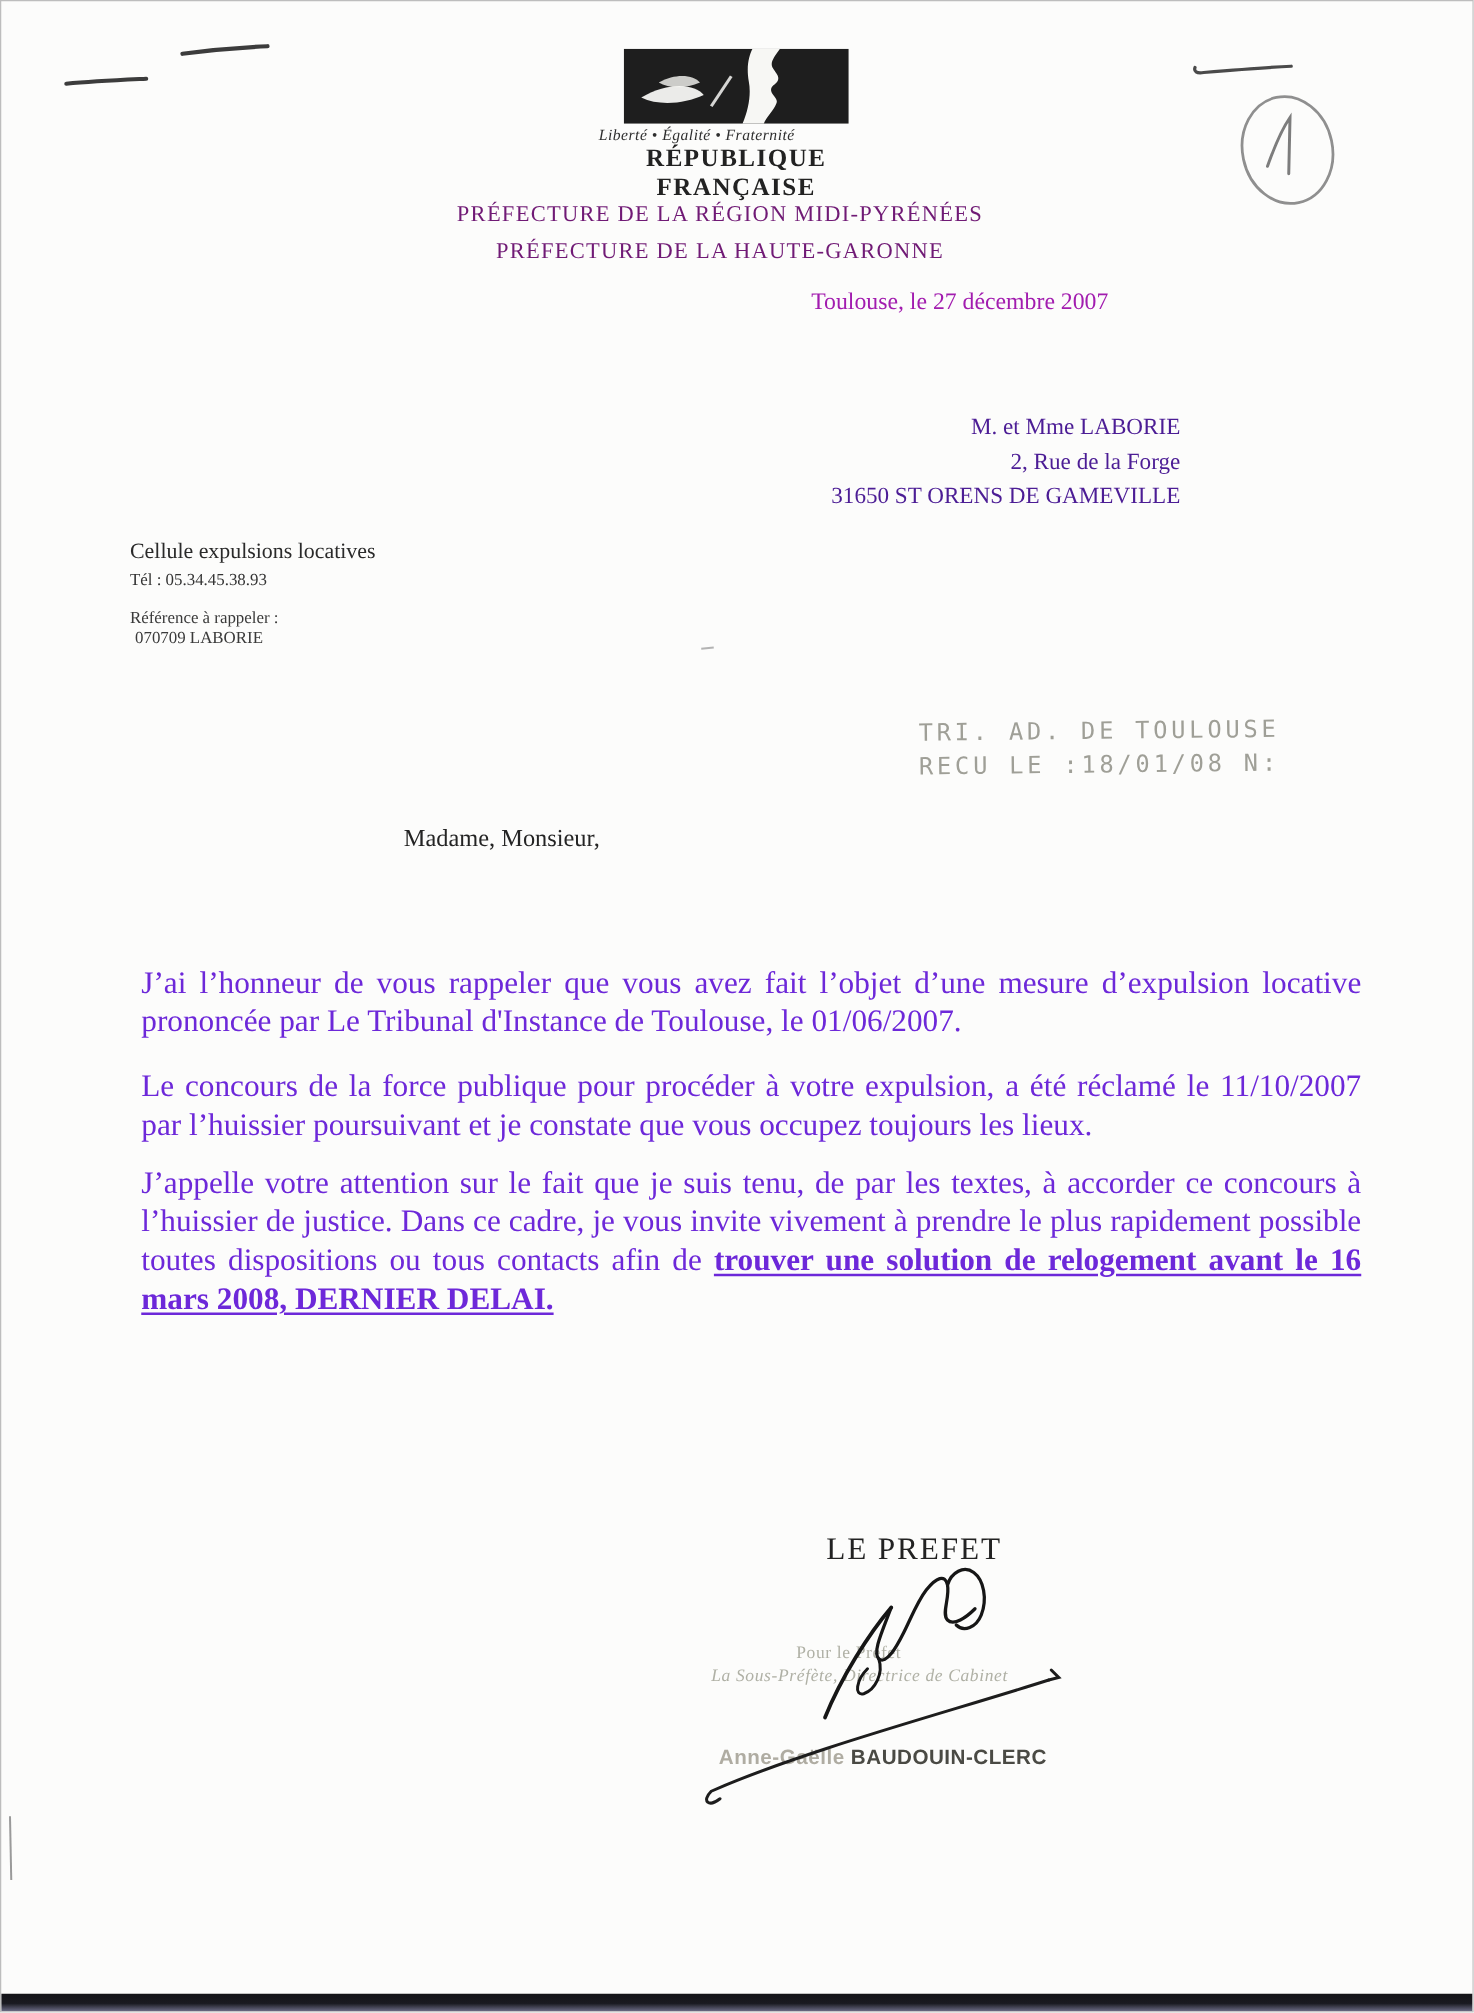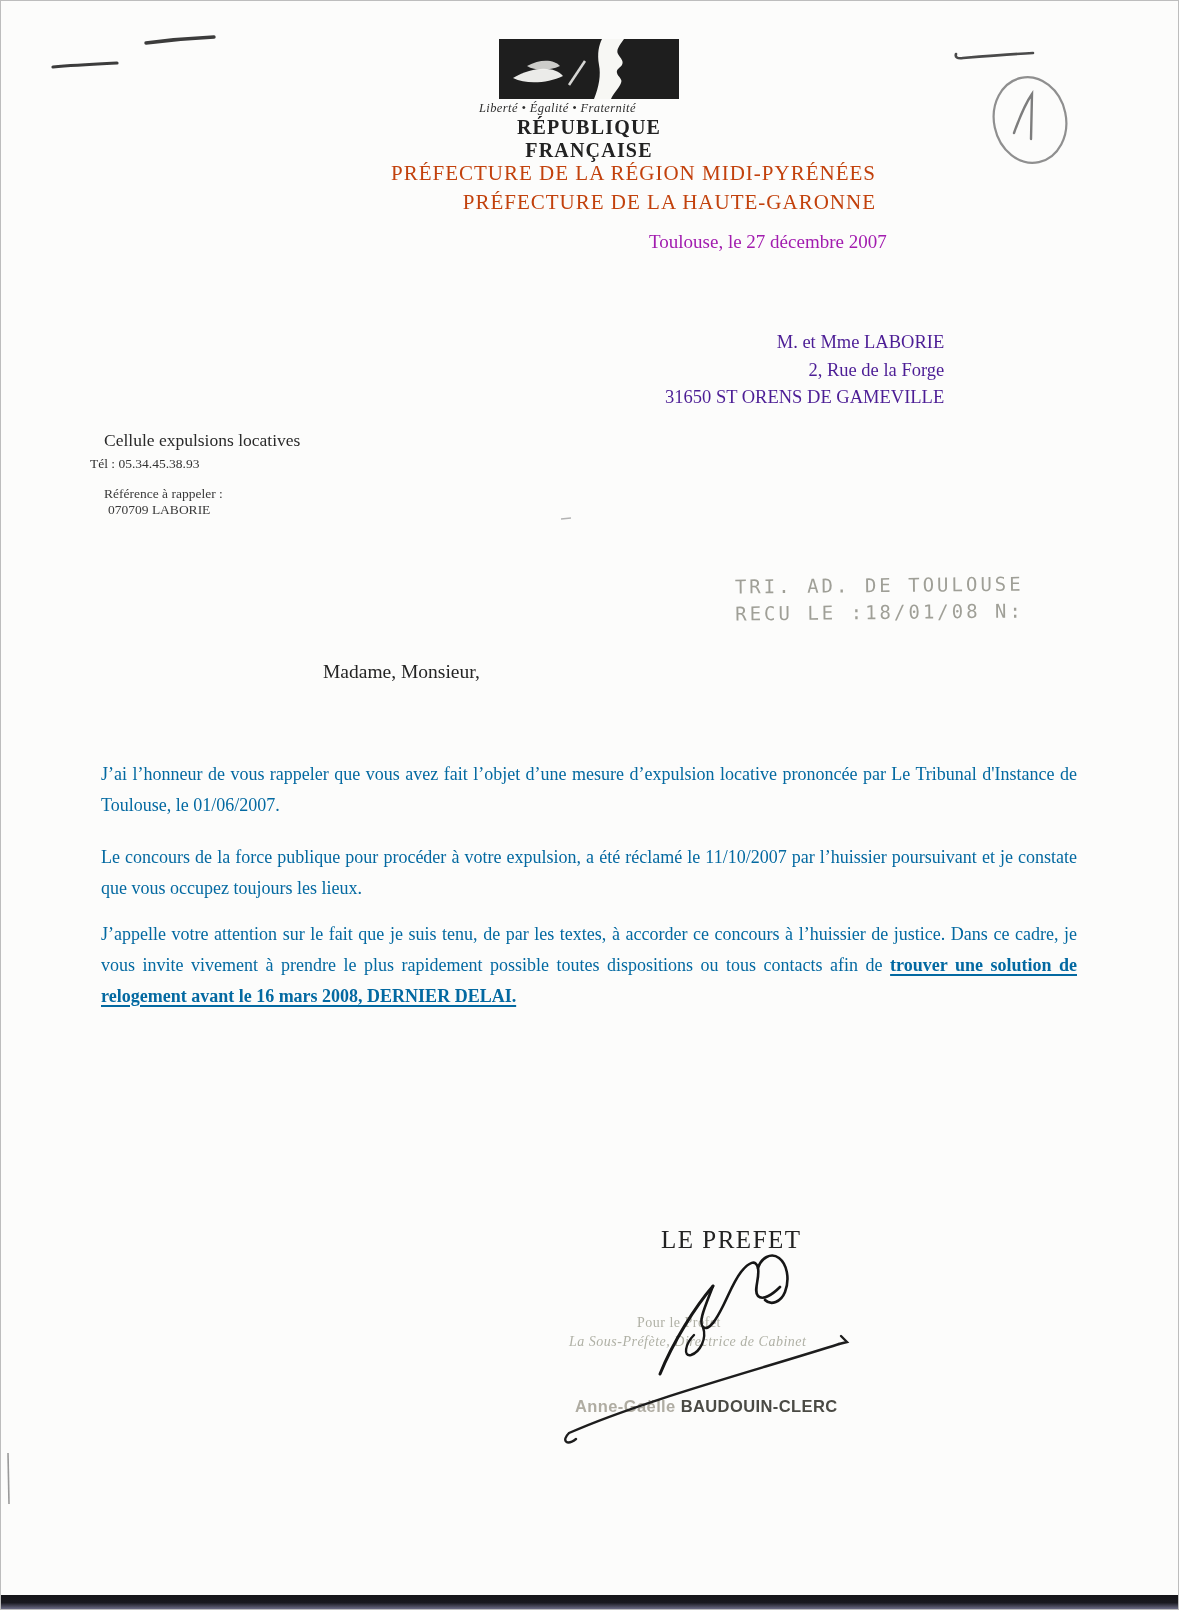--- a/index.html
+++ b/index.html
@@ -14,37 +14,37 @@
     font-family:"Liberation Serif", serif;
     color:#242424;
   }
   .abs{position:absolute;}
   
   .logo-box{left:498px;top:38px;width:180px;height:60px;}
   .logo-motto{left:478px;top:100px;width:220px;text-align:left;
     font-style:italic;font-size:12.5px;color:#2e2e2e;letter-spacing:.4px;}
   .logo-republic{left:458px;top:115px;width:260px;text-align:center;
     font-weight:700;font-size:20px;letter-spacing:1.2px;color:#222;}
-  .hdr{left:275px;top:160px;width:600px;text-align:right;
-    font-size:21px;letter-spacing:1px;color:#c2410c;}
+  .hdr{left:275px;top:160px;width:600px;text-align:center;
+    font-size:18px;letter-spacing:1px;color:#701a75;}
   .hdr2{top:189px;}
   .dateline{left:648px;top:230px;font-size:19px;color:#a21caf;}
   
   .recipient{left:664px;top:328px;font-size:18.5px;line-height:27.5px;color:#4c1d95;text-align:right;}
   .svc{left:103px;top:429px;font-size:17.5px;color:#2a2a2a;}
-  .tel{left:89px;top:455px;font-size:13.5px;color:#333;}
+  .tel{left:103px;top:455px;font-size:13.5px;color:#333;}
   .ref-label{left:103px;top:485px;font-size:13.5px;color:#3a3a3a;}
   .ref-value{left:107px;top:501px;font-size:13.5px;color:#3a3a3a;}
   .stamp{left:734px;top:571px;font-family:"DejaVu Sans Mono",monospace;
     font-size:19px;line-height:27px;letter-spacing:3px;color:#96968d;
     transform:rotate(-.6deg);opacity:.9;}
   
   .salutation{left:322px;top:660px;font-size:19.5px;}
-  .para{left:100px;width:976px;font-size:18px;line-height:31px;
-    text-align:justify;color:#0369a1;margin:0;}
+  .para{left:100px;width:976px;font-size:25px;line-height:31px;
+    text-align:justify;color:#6d28d9;margin:12px;}
   .p1{top:758px;}
   .p2{top:841px;}
   .p3{top:918px;}
   .closing{left:102px;top:1051px;font-size:19.5px;color:#212121;}
   .para strong{font-weight:700;text-decoration:underline;
     text-decoration-thickness:2px;text-underline-offset:3px;}
   .prefet{left:660px;top:1225px;font-size:25px;letter-spacing:1.5px;color:#222;}
   
   .faint{font-size:14px;color:rgba(138,140,124,.68);filter:blur(.4px);
     letter-spacing:.5px;font-family:"Liberation Serif",serif;}

